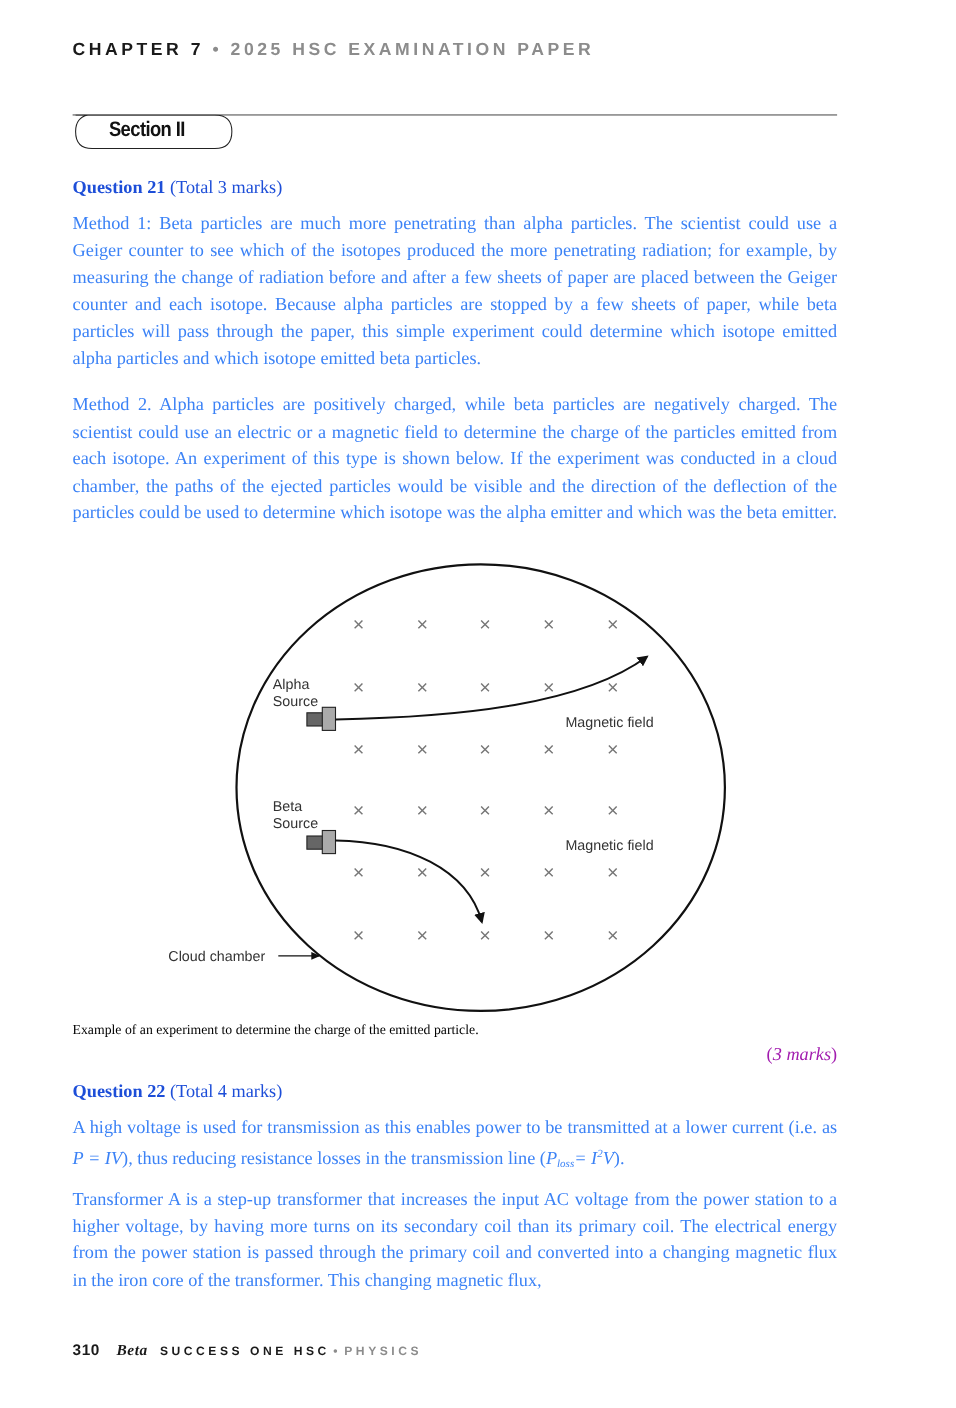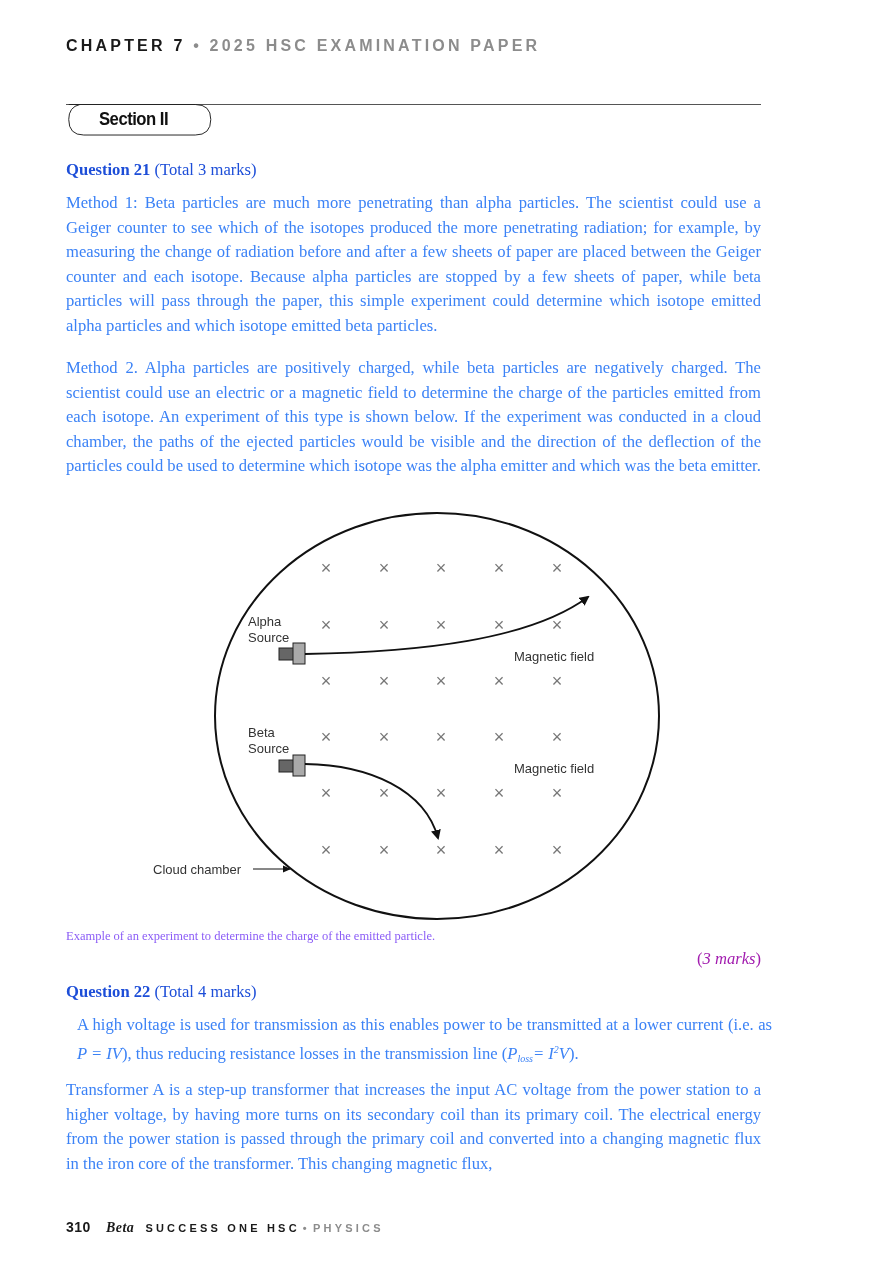--- a/index.html
+++ b/index.html
@@ -21,21 +21,21 @@
   }
   .text {
     position: absolute; left: 66px; width: 695px;
     font-family: "Liberation Serif", serif; font-size: 16.6px; line-height: 24.6px;
     color: #3b82f6; text-align: justify;
   }
   .q-head { font-family: "Liberation Serif", serif; font-size: 16.6px; color: #1d4ed8; position: absolute; left: 66px; }
   .q-head b { font-weight: bold; }
   .caption {
     position: absolute; left: 66px; top: 929px;
-    font-family: "Liberation Serif", serif; font-size: 12.5px; color: #8b5cf6;
+    font-family: "Liberation Serif", serif; font-size: 12.5px; color: #000000;
   }
   .marks {
     position: absolute; right: 108px; top: 949px;
     font-family: "Liberation Serif", serif; font-size: 16.6px; font-style: italic; color: #a21caf;
   }
   .marks .paren { font-style: normal; }
   i.m { font-style: italic; }
   sub.s { font-size: 10px; font-style: italic; vertical-align: -3px; }
   sup.p { font-size: 10px; font-style: italic; vertical-align: 6px; }
   .diagram { position: absolute; left: 0; top: 0; }
@@ -138,21 +138,21 @@
 </svg>
 
 <div class="caption">Example of an experiment to determine the charge of the emitted particle.</div>
 <div class="marks"><span class="paren">(</span><span>3 marks</span><span class="paren">)</span></div>
 
 <div class="q-head" style="top:982px;">
   <b>Question 22</b>
   <span>(Total 4 marks)</span>
 </div>
 
-<div class="text" style="top:1013px;margin-left:11px;"><span>A high voltage is used for transmission as this enables power to be transmitted at a lower current (i.e. as </span><i class="m">P = IV</i><span>), thus reducing resistance losses in the transmission line (</span><i class="m">P</i><sub class="s">loss</sub><i class="m">= I</i><sup class="p">2</sup><i class="m">V</i><span>).</span></div>
+<div class="text" style="top:1013px;"><span>A high voltage is used for transmission as this enables power to be transmitted at a lower current (i.e. as </span><i class="m">P = IV</i><span>), thus reducing resistance losses in the transmission line (</span><i class="m">P</i><sub class="s">loss</sub><i class="m">= I</i><sup class="p">2</sup><i class="m">V</i><span>).</span></div>
 
 <div class="text" style="top:1078px;">Transformer A is a step-up transformer that increases the input AC voltage from the power station to a higher voltage, by having more turns on its secondary coil than its primary coil. The electrical energy from the power station is passed through the primary coil and converted into a changing magnetic flux in the iron core of the transformer. This changing magnetic flux,</div>
 
 <div class="footer">
   <span class="pnum">310</span>
   <span class="brand">Beta</span>
   <span class="series">SUCCESS ONE HSC</span>
   <span class="muted">•</span>
   <span class="muted">PHYSICS</span>
 </div>

